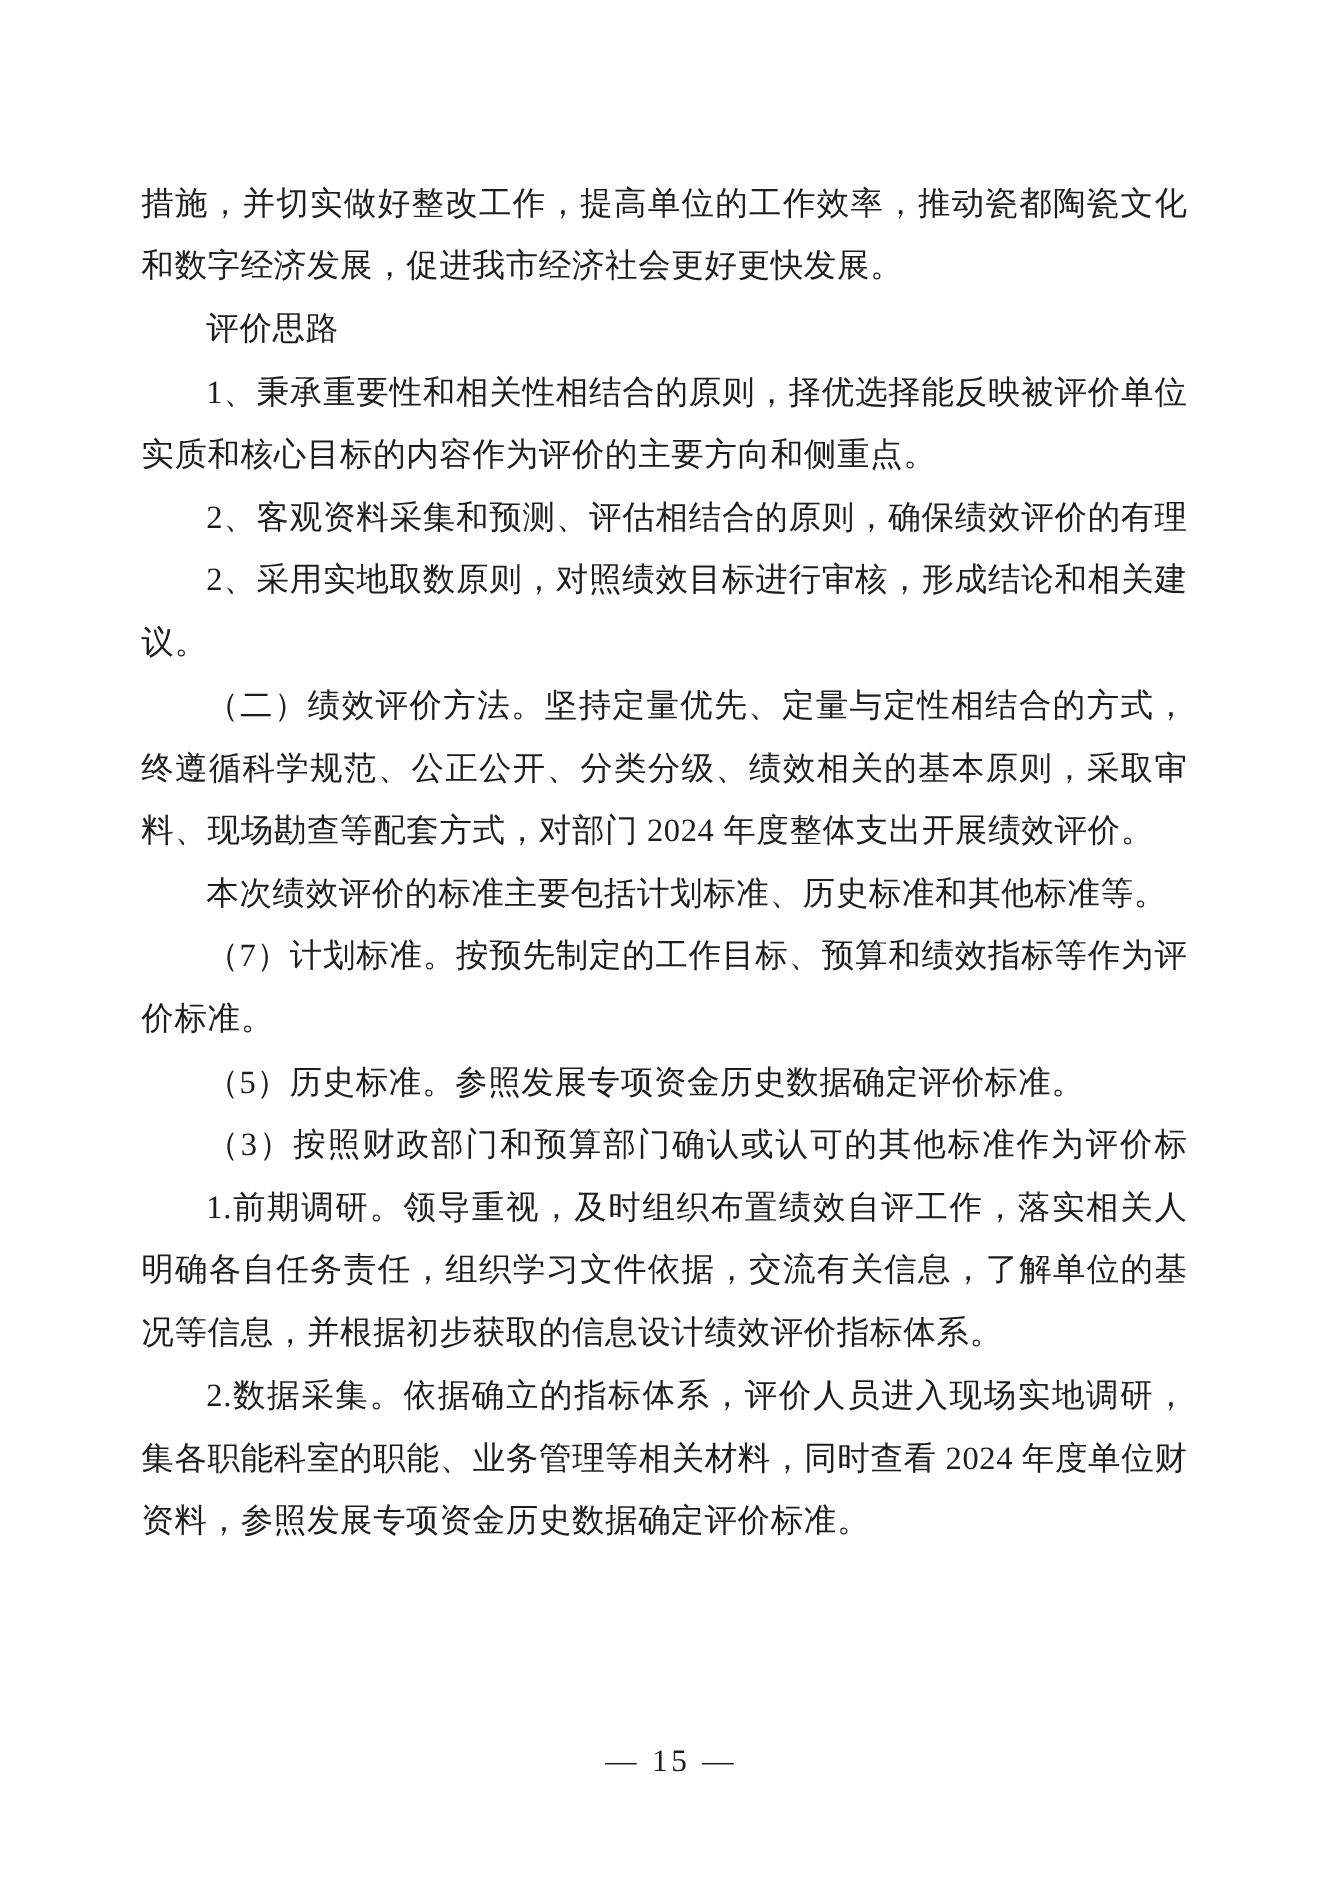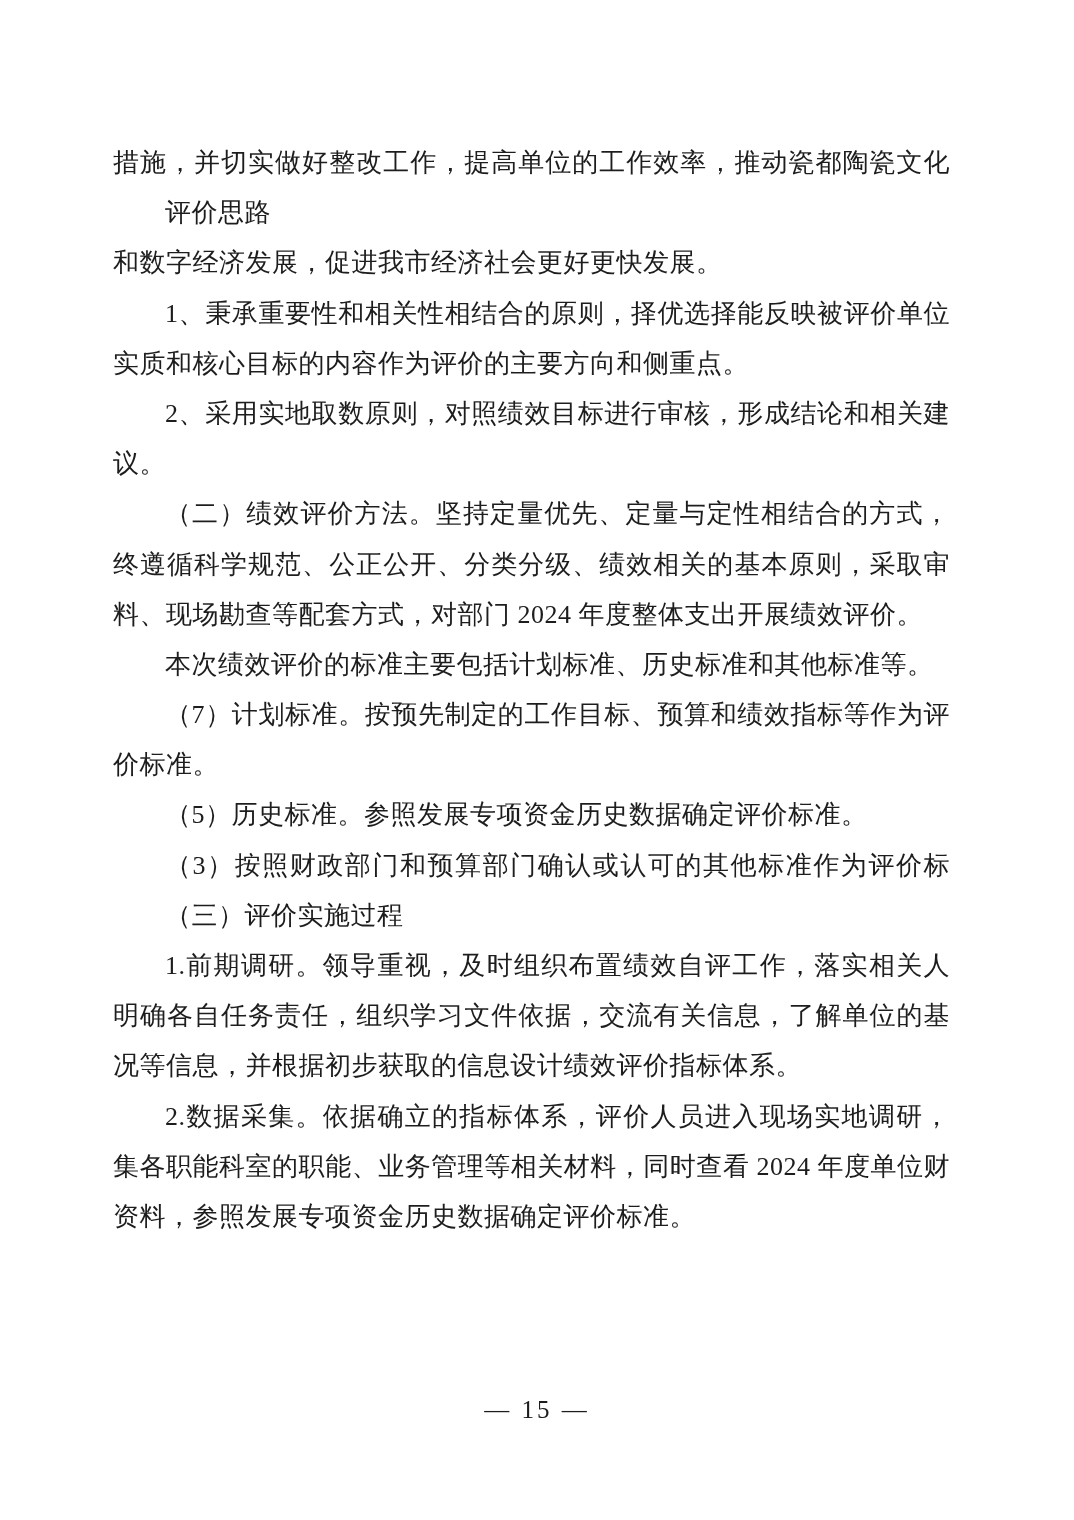--- a/index.html
+++ b/index.html
@@ -48,35 +48,35 @@
     letter-spacing: 3px;
     font-family: Liberation Serif, serif;
   }
 </style>
 </head>
 <body>
 
 <div class="page">
   <div class="doc-body" id="doc-body">
       <div class="line fill">措施，并切实做好整改工作，提高单位的工作效率，推动瓷都陶瓷文化交流</div>
+      <div class="line">和数字经济发展，促进我市经济社会更好更快发展。</div>
       <div class="line indent">评价思路</div>
-      <div class="line">和数字经济发展，促进我市经济社会更好更快发展。</div>
       <div class="line indent fill">1、秉承重要性和相关性相结合的原则，择优选择能反映被评价单位</div>
       <div class="line">实质和核心目标的内容作为评价的主要方向和侧重点。</div>
+      <div class="line indent fill">2、客观资料采集和预测、评估相结合的原则，确保绩效评价的有理</div>
       <div class="line indent fill">2、采用实地取数原则，对照绩效目标进行审核，形成结论和相关建</div>
       <div class="line">议。</div>
       <div class="line indent fill">（二）绩效评价方法。坚持定量优先、定量与定性相结合的方式，始</div>
       <div class="line fill">终遵循科学规范、公正公开、分类分级、绩效相关的基本原则，采取审核资</div>
       <div class="line">料、现场勘查等配套方式，对部门 2024 年度整体支出开展绩效评价。</div>
       <div class="line indent">本次绩效评价的标准主要包括计划标准、历史标准和其他标准等。</div>
       <div class="line indent fill">（7）计划标准。按预先制定的工作目标、预算和绩效指标等作为评</div>
       <div class="line">价标准。</div>
       <div class="line indent">（5）历史标准。参照发展专项资金历史数据确定评价标准。</div>
       <div class="line indent fill">（3）按照财政部门和预算部门确认或认可的其他标准作为评价标准。</div>
-      <div class="line indent">（三）评价实施过程</div>
       <div class="line indent fill">1.前期调研。领导重视，及时组织布置绩效自评工作，落实相关人员，</div>
       <div class="line fill">明确各自任务责任，组织学习文件依据，交流有关信息，了解单位的基本情</div>
       <div class="line">况等信息，并根据初步获取的信息设计绩效评价指标体系。</div>
       <div class="line indent fill">2.数据采集。依据确立的指标体系，评价人员进入现场实地调研，收</div>
       <div class="line fill">集各职能科室的职能、业务管理等相关材料，同时查看 2024 年度单位财务</div>
       <div class="line">资料，参照发展专项资金历史数据确定评价标准。</div>
     </div>
   <div class="footer">
     <span>— 15 —</span>
   </div>

